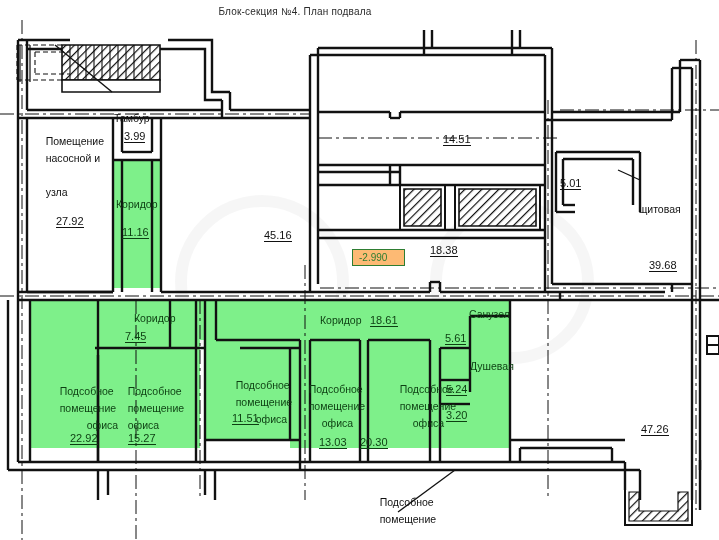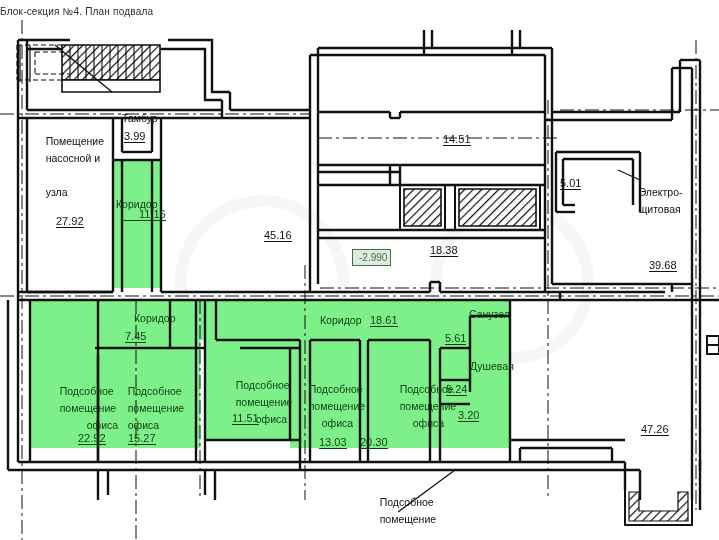--- a/index.html
+++ b/index.html
@@ -15,21 +15,21 @@
     width: 719px;
     height: 540px;
     background: #ffffff;
     overflow: hidden;
   }
   #plan-title {
     position: absolute;
     left: 0;
     top: 6px;
     width: 590px;
-    text-align: left;
+    text-align: center;
     font-size: 10px;
     color: #2b2b2b;
     letter-spacing: 0.2px;
   }
   svg#plan {
     position: absolute;
     left: 0;
     top: 0;
   }
   .lbl {
@@ -47,24 +47,24 @@
     color: #111111;
     border-bottom: 1.4px solid #111111;
     padding-bottom: 0px;
     line-height: 12px;
     white-space: nowrap;
   }
   .num.green { color: #0d3f12; border-bottom-color: #0d3f12; }
   .elev {
     position: absolute;
     border: 1.5px solid #2e7d32;
-    background: #e5e5e5;
+    background: #fdba74;
     color: #2e7d32;
     font-size: 10px;
-    padding: 2px 3px 2px 6px;
+    padding: 2px 17px 2px 6px;
     line-height: 11px;
   }
   .wm {
     position: absolute;
     font-size: 86px;
     font-weight: bold;
     color: rgba(0,0,0,0.045);
     letter-spacing: 7px;
     pointer-events: none;
     user-select: none;
@@ -327,37 +327,34 @@
     <span>Помещение</span>
   </div>
   <div class="lbl" style="left:34px; top:139px;">
     <span>насосной и</span>
   </div>
   <div class="lbl" style="left:34px; top:173px;text-align:center;">
     <span>узла</span>
   </div>
   <div class="num" style="left:56px; top:215px;">27.92</div>
 
-  <div class="lbl" style="left:114px; top:112px;margin-left:8px;">Тамбур</div>
+  <div class="lbl" style="left:114px; top:112px;">Тамбур</div>
   <div class="num" style="left:124px; top:130px;">3.99</div>
 
   <div class="lbl green" style="left:116px; top:198px;">Коридор</div>
-  <div class="num green" style="left:122px; top:208px;padding-left:17px;">11.16</div>
+  <div class="num green" style="left:122px; top:226px;">11.16</div>
 
   <div class="num" style="left:443px; top:133px;">14.51</div>
 
   <div class="num" style="left:264px; top:229px;">45.16</div>
 
   <div class="num" style="left:430px; top:244px;">18.38</div>
 
   <div class="num" style="left:560px; top:177px;">5.01</div>
 
-  <div class="lbl" style="left:627px; top:173px;">
-    <span>Электро-</span>
-  </div>
   <div class="lbl" style="left:627px; top:190px;">
     <span>щитовая</span>
   </div>
 
   <div class="num" style="left:641px; top:259px;margin-left:8px;">39.68</div>
 
   <div class="elev" style="left:352px; top:249px;">-2.990</div>
 
   <div class="lbl green" style="left:134px; top:312px;">Коридор</div>
   <div class="num green" style="left:125px; top:330px;">7.45</div>
@@ -367,21 +364,21 @@
 
   <div class="lbl green" style="left:48px; top:372px;">
     <span>Подсобное</span>
   </div>
   <div class="lbl green" style="left:48px; top:389px;">
     <span>помещение</span>
   </div>
   <div class="lbl green" style="left:75px; top:406px;">
     <span>офиса</span>
   </div>
-  <div class="num green" style="left:70px; top:432px;margin-left:8px;">22.92</div>
+  <div class="num green" style="left:70px; top:432px;">22.92</div>
 
   <div class="lbl green" style="left:116px; top:372px;">
     <span>Подсобное</span>
   </div>
   <div class="lbl green" style="left:116px; top:389px;">
     <span>помещение</span>
   </div>
   <div class="lbl green" style="left:116px; top:406px;">
     <span>офиса</span>
   </div>
@@ -419,21 +416,21 @@
     <span>офиса</span>
   </div>
   <div class="num green" style="left:360px; top:436px;">20.30</div>
 
   <div class="lbl green" style="left:469px; top:308px;">Санузел</div>
   <div class="num green" style="left:445px; top:332px;">5.61</div>
 
   <div class="lbl green" style="left:470px; top:360px;">Душевая</div>
   <div class="num green" style="left:446px; top:383px;">5.24</div>
 
-  <div class="num green" style="left:446px; top:409px;margin-left:12px;">3.20</div>
+  <div class="num green" style="left:446px; top:409px;">3.20</div>
 
   <div class="num" style="left:641px; top:423px;">47.26</div>
 
   <div class="lbl" style="left:368px; top:483px;">
     <span>Подсобное</span>
   </div>
   <div class="lbl" style="left:368px; top:500px;">
     <span>помещение</span>
   </div>
 

